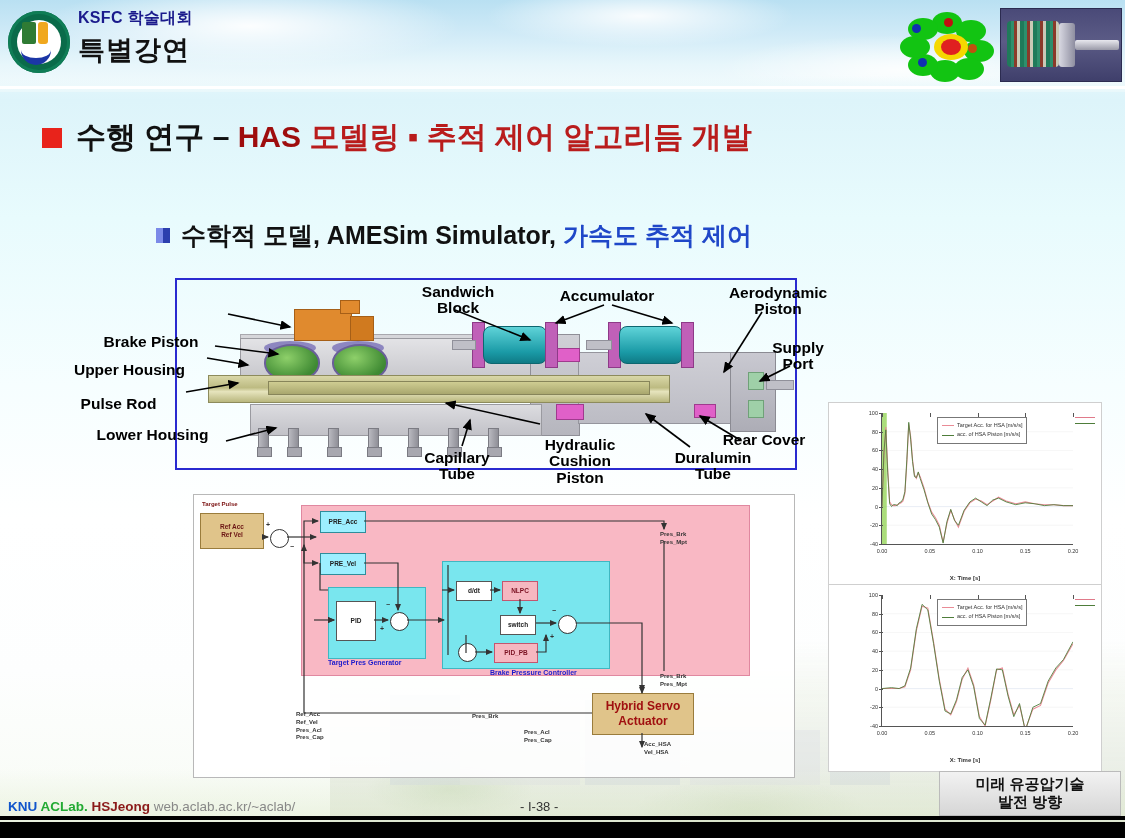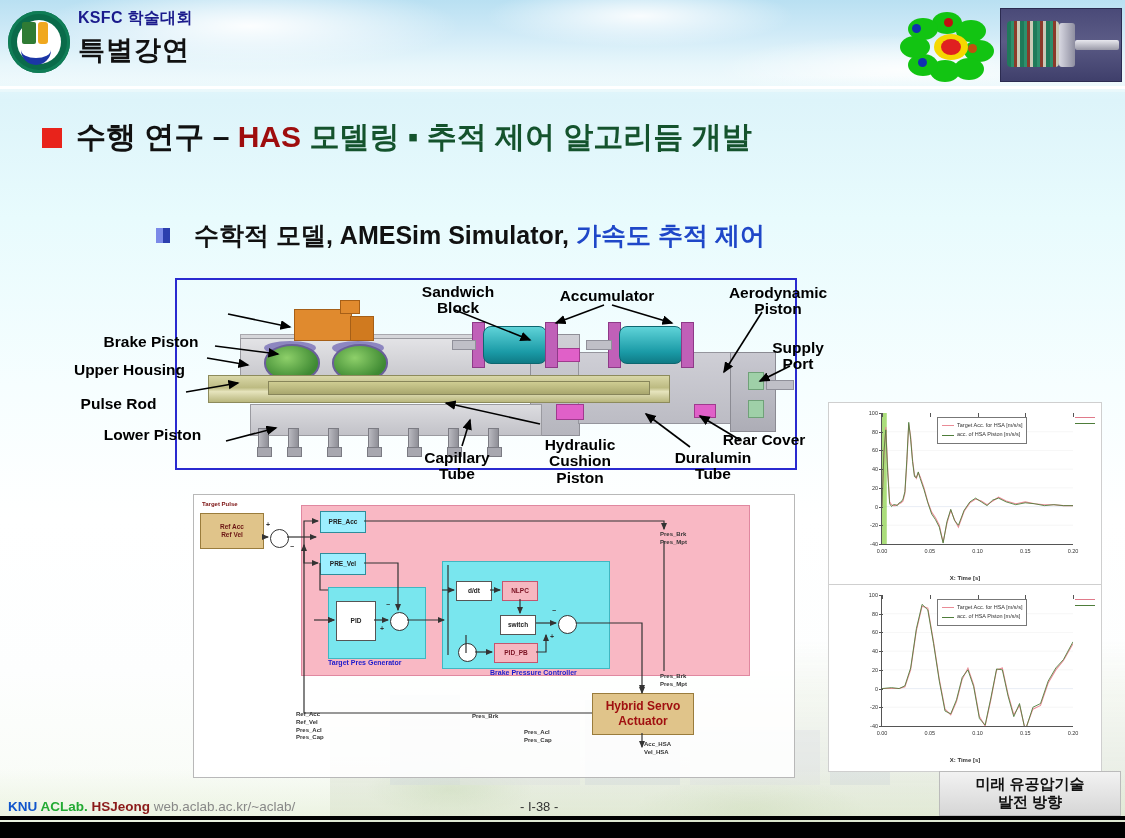--- a/index.html
+++ b/index.html
@@ -59,25 +59,25 @@
       background:linear-gradient(90deg,#d8d8e2,#8e8ea0);}
   .hdr-line{position:absolute;left:0;top:86px;width:1125px;height:3px;background:#ffffff;}
 
   
   .b1{position:absolute;left:42px;top:117px;display:flex;align-items:center;gap:14px;}
   .sq-red{width:20px;height:20px;background:#e8231b;flex:none;}
   .sq-blue{width:14px;height:15px;background:#4a5fd0;flex:none;
       background:linear-gradient(90deg,#7b8ae8 0 50%,#2c3fae 50% 100%);}
   .b1 .t{font-size:30px;font-weight:bold;color:#111;white-space:nowrap;}
   .b1 .t .rd{color:#9e0d0d;}
-  .b1 .t .rd2{color:#14532d;text-align:right;}
+  .b1 .t .rd2{color:#b91c1c;text-align:right;}
   .b2{position:absolute;left:110px;top:175px;display:flex;align-items:center;gap:11px;}
   .b2 .t{font-size:25px;font-weight:bold;color:#111;white-space:nowrap;}
   .b2 .t .bl{color:#1f47c8;}
-  .b3{position:absolute;left:120px;top:219px;display:flex;align-items:center;gap:24px;padding-left:36px;}
+  .b3{position:absolute;left:120px;top:219px;display:flex;align-items:center;gap:11px;padding-left:36px;}
   .b3 .t{font-size:25px;font-weight:bold;color:#111;white-space:nowrap;}
   .b3 .t .bl{color:#1f47c8;}
 
   
   .fig{position:absolute;left:175px;top:278px;width:618px;height:188px;border:2px solid #2a2ad0;background:transparent;}
   .lab{position:absolute;font-size:15.5px;font-weight:bold;color:#000;line-height:1.06;text-align:center;white-space:nowrap;}
   svg.arrows{position:absolute;left:0;top:0;width:1125px;height:838px;pointer-events:none;}
 
   
   .hy{position:absolute;}
@@ -249,21 +249,21 @@
   <div class="accend" style="left:545px;top:322px;"></div>
   <div class="accend" style="left:608px;top:322px;"></div>
   <div class="acc" style="left:619px;top:326px;"></div>
   <div class="accend" style="left:681px;top:322px;"></div>
   <div class="hy-spur" style="left:452px;top:340px;width:22px;"></div>
   <div class="hy-spur" style="left:586px;top:340px;width:24px;"></div>
 
   <div class="lab" style="left:86px;top:334px;width:130px;">Brake Piston</div>
   <div class="lab" style="left:52px;top:362px;width:155px;">Upper Housing</div>
   <div class="lab" style="left:56px;top:396px;width:125px;">Pulse Rod</div>
-  <div class="lab" style="left:80px;top:427px;width:145px;">Lower Piston</div>
+  <div class="lab" style="left:80px;top:427px;width:145px;">Lower Housing</div>
   <div class="lab" style="left:408px;top:284px;width:100px;">Sandwich<br>Block</div>
   <div class="lab" style="left:540px;top:288px;width:134px;">Accumulator</div>
   <div class="lab" style="left:714px;top:285px;width:128px;">Aerodynamic<br>Piston</div>
   <div class="lab" style="left:760px;top:340px;width:76px;">Supply<br>Port</div>
   <div class="lab" style="left:408px;top:450px;width:98px;">Capillary<br>Tube</div>
   <div class="lab" style="left:530px;top:437px;width:100px;">Hydraulic<br>Cushion<br>Piston</div>
   <div class="lab" style="left:658px;top:450px;width:110px;">Duralumin<br>Tube</div>
   <div class="lab" style="left:706px;top:432px;width:116px;">Rear Cover</div>
 
   <svg class="arrows">

